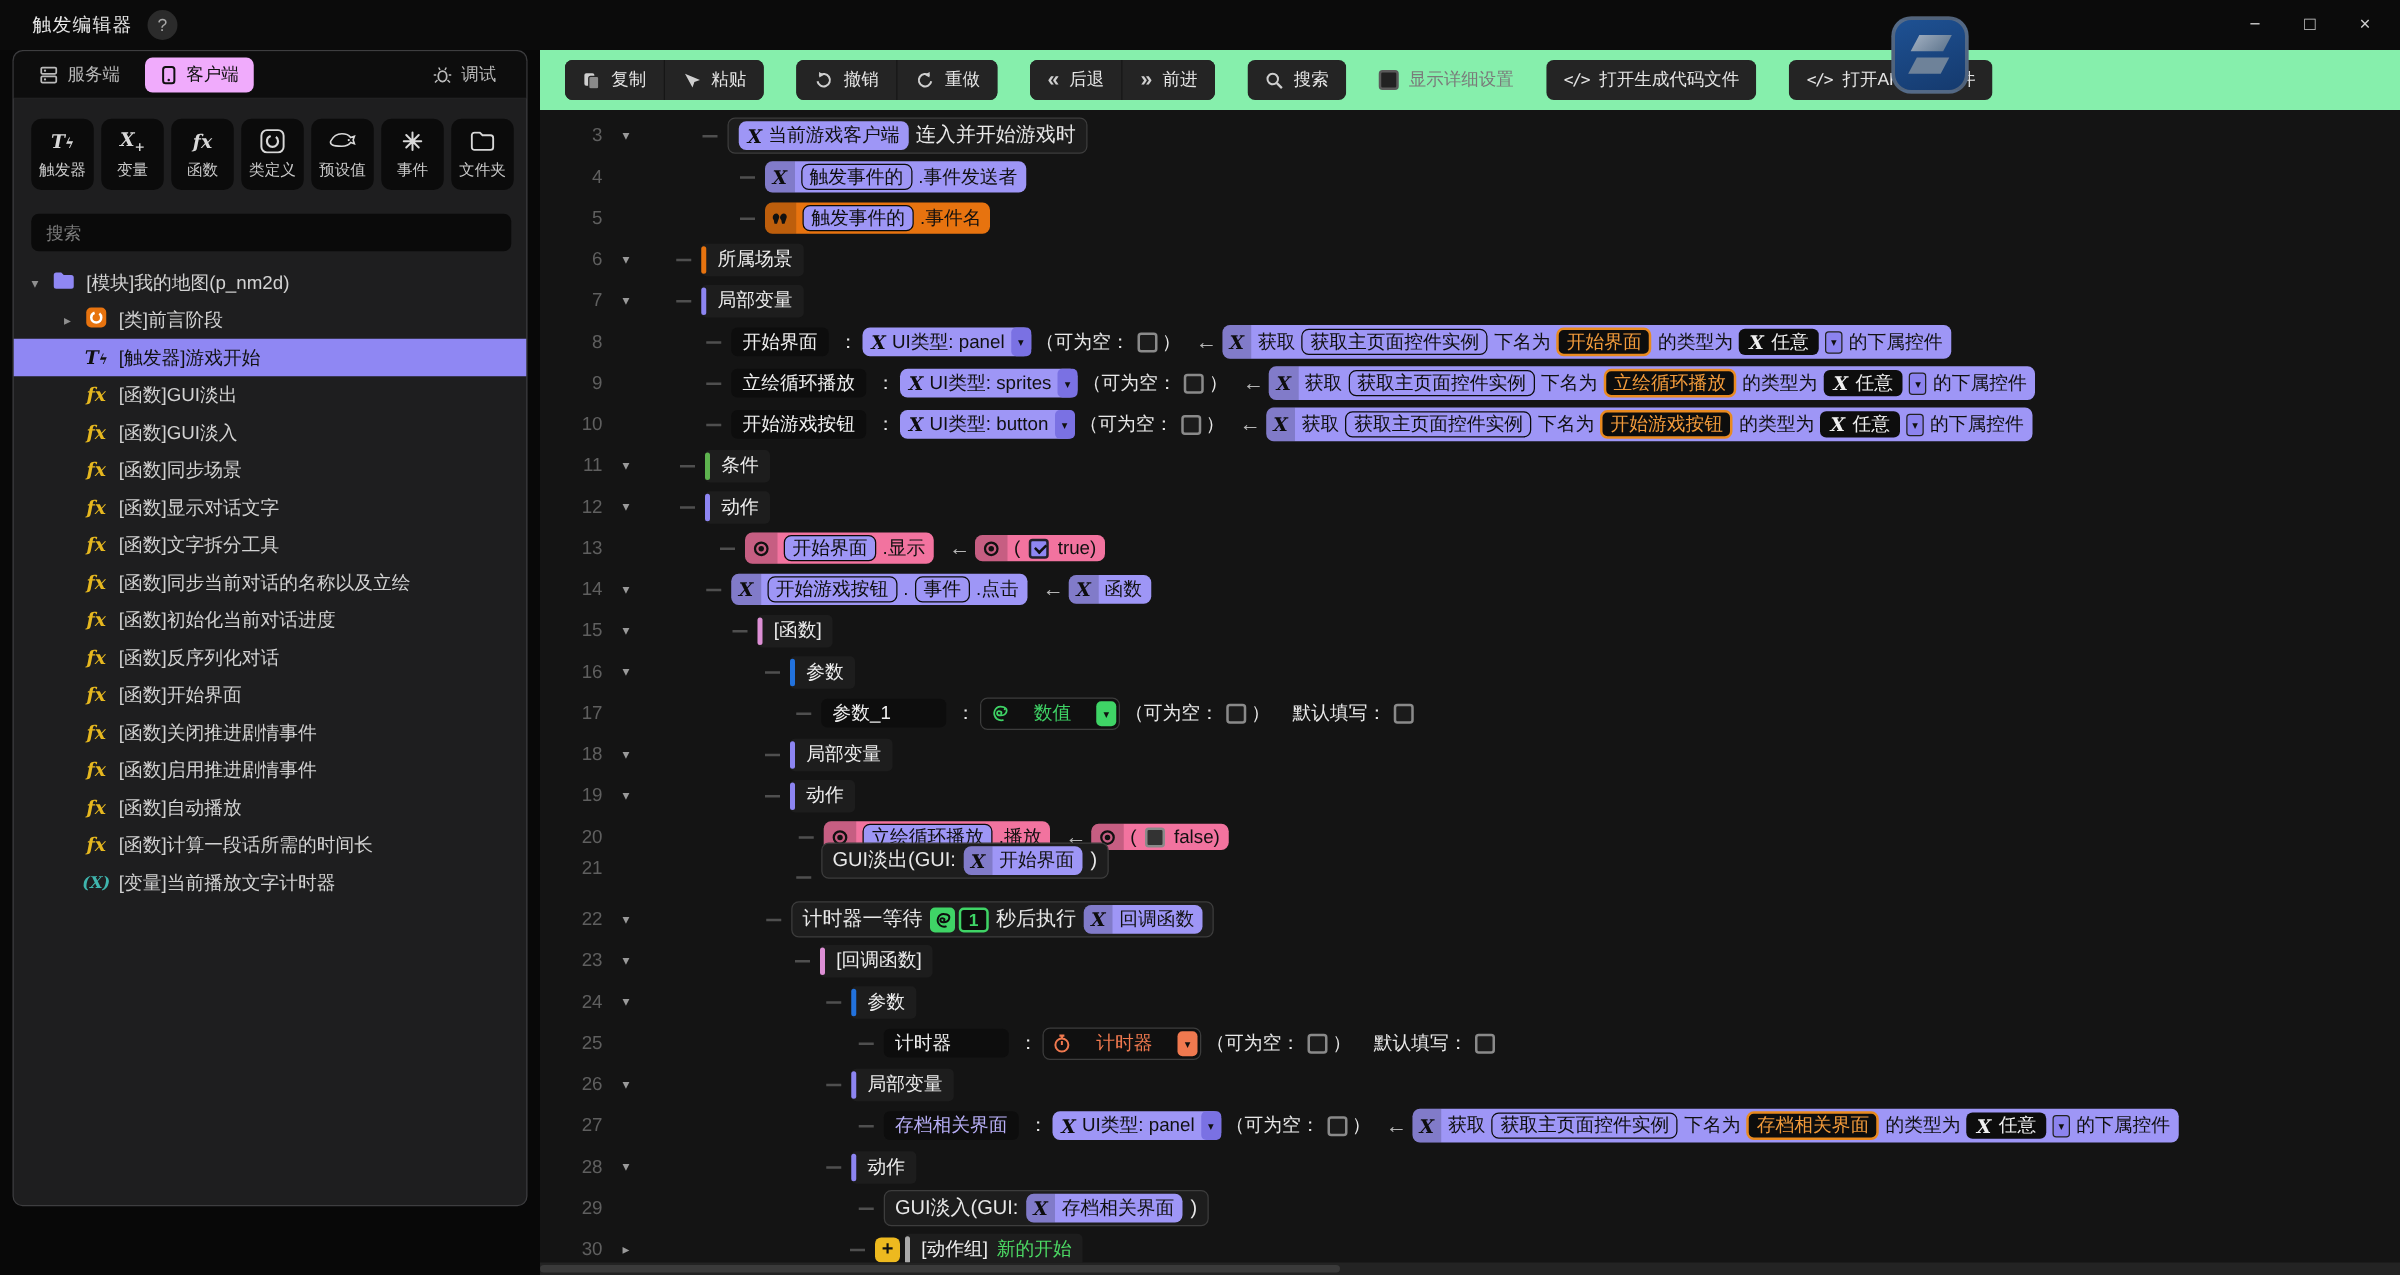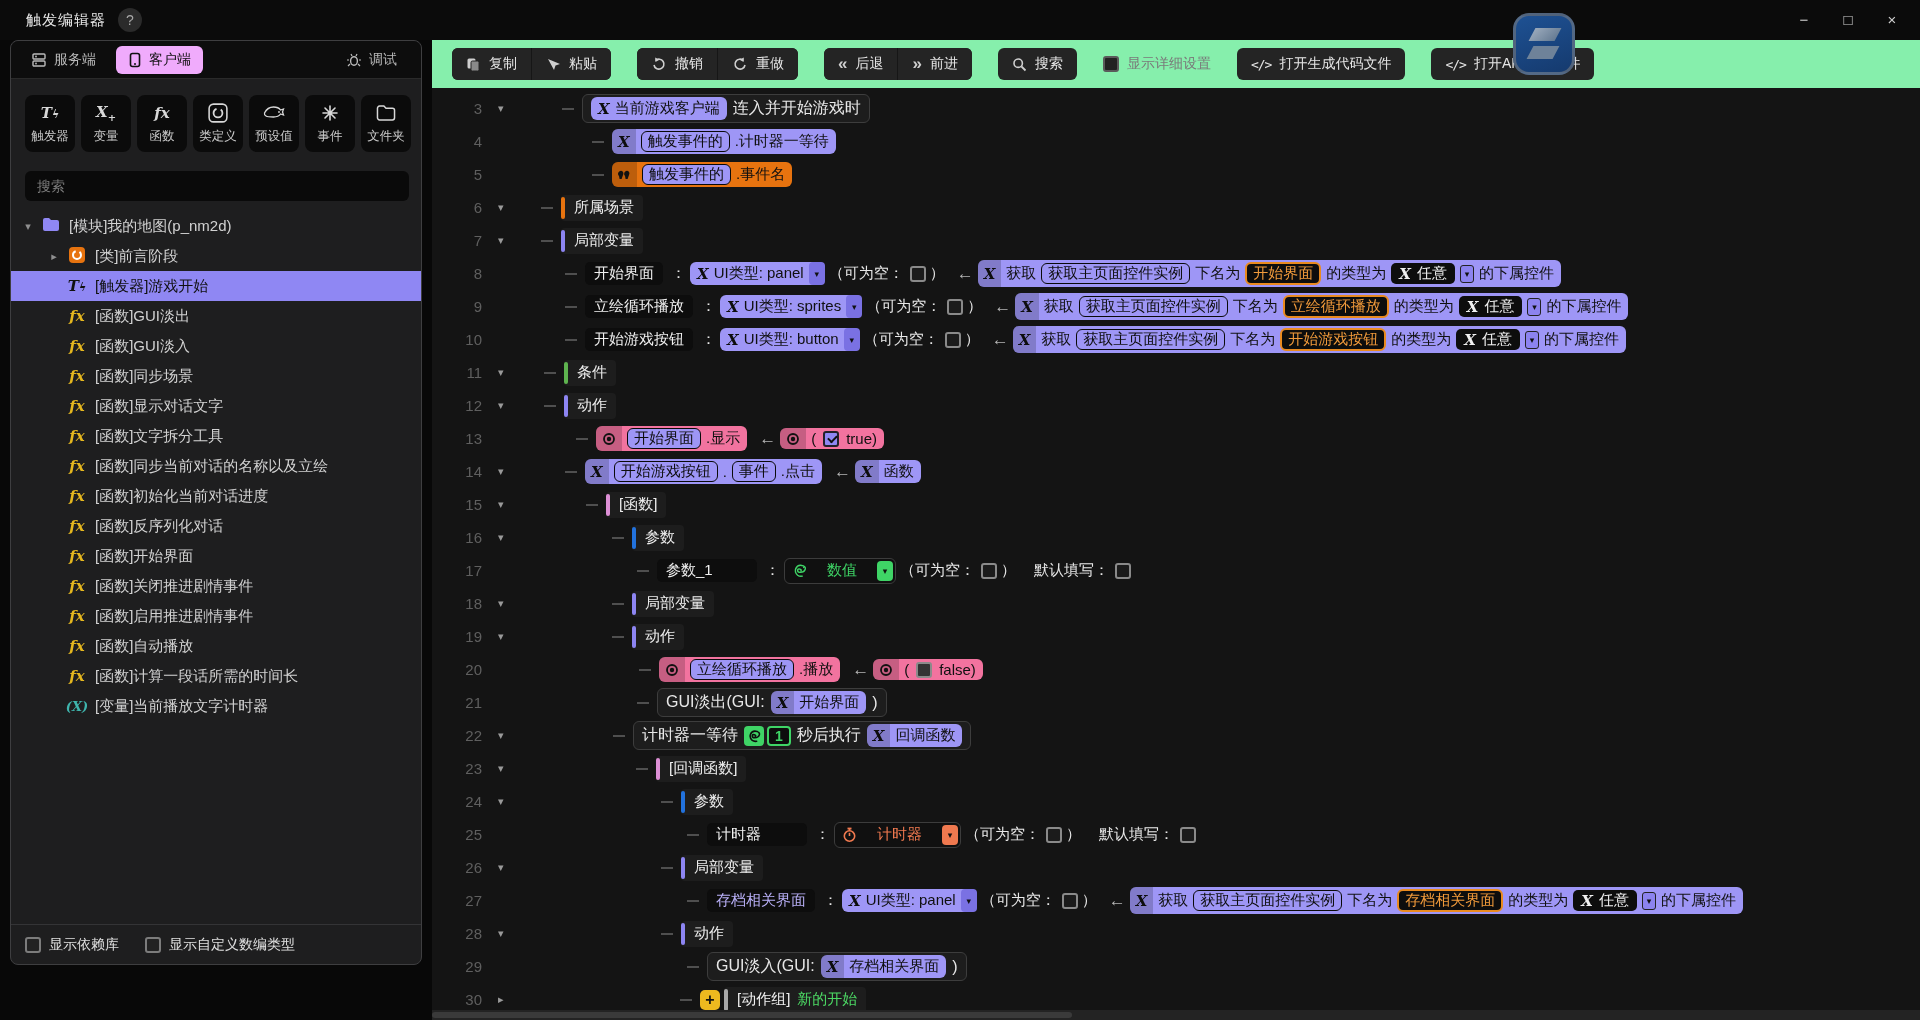--- a/index.html
+++ b/index.html
@@ -338,30 +338,20 @@
         <span>[函数]计算一段话所需的时间长</span>
       </div>
       <div class="tree-row" style="top: 480px; padding-left: 36px;">
         <span class="tree-arrow"></span>
         <span class="tree-icon">
           <span class="glyph-var">(X)</span>
         </span>
         <span>[变量]当前播放文字计时器</span>
       </div>
     </div>
-  <div id="sidebar-footer">
-      <label class="footer-cb">
-        <span class="cb-box"></span>
-        <span>显示依赖库</span>
-      </label>
-      <label class="footer-cb">
-        <span class="cb-box"></span>
-        <span>显示自定义数编类型</span>
-      </label>
-    </div>
 </div>
 
 <div id="main">
   <div id="main-toolbar">
       <div class="tb-group">
         <div class="tb-btn">
           <span style="display: flex; align-items: center;">
             <svg width="15" height="15" viewBox="0 0 15 15">
               <rect x="1.5" y="1.5" width="8" height="10" rx="1.5" fill="#cfcfcf"></rect>
               <rect x="5" y="4" width="8" height="10" rx="1.5" fill="#8a8a8a" stroke="#242424" stroke-width="1"></rect>
@@ -457,21 +447,21 @@
       <div class="erow" style="top: 37px;">
         <span class="lnum">4</span>
         <span class="earrow"></span>
         <span style="width: 68px; flex: 0 0 auto;"></span>
         <span class="dash"></span>
         <span class="c-chip bg-purple" style="margin-right: 4px;">
           <span class="iconseg">
             <span class="xglyph">X</span>
           </span>
           <span class="c-obox">触发事件的</span>
-          <span>.计时器一等待</span>
+          <span>.事件发送者</span>
         </span>
       </div>
       <div class="erow" style="top: 70px;">
         <span class="lnum">5</span>
         <span class="earrow"></span>
         <span style="width: 68px; flex: 0 0 auto;"></span>
         <span class="dash"></span>
         <span class="c-chip bg-orange" style="margin-right: 4px;">
           <span class="iconseg">
             <svg width="13" height="12" viewBox="0 0 13 12">
@@ -756,21 +746,21 @@
             <svg width="14" height="14" viewBox="0 0 14 14">
               <circle cx="7" cy="7" r="5" fill="none" stroke="#111" stroke-width="1.8"></circle>
               <circle cx="7" cy="7" r="2.2" fill="#111"></circle>
             </svg>
           </span>
           <span>(</span>
           <span class="c-cb false"></span>
           <span>false)</span>
         </span>
       </div>
-      <div class="erow" style="top: 598px;">
+      <div class="erow" style="top: 582px; align-items: flex-end;">
         <span class="lnum">21</span>
         <span class="earrow"></span>
         <span style="width: 113px; flex: 0 0 auto;"></span>
         <span class="dash"></span>
         <span class="c-group" style="margin-right: 4px;">
           <span class="txt-light">GUI淡出(GUI:</span>
           <span class="c-chip bg-purple">
             <span class="iconseg">
               <span class="xglyph">X</span>
             </span>

